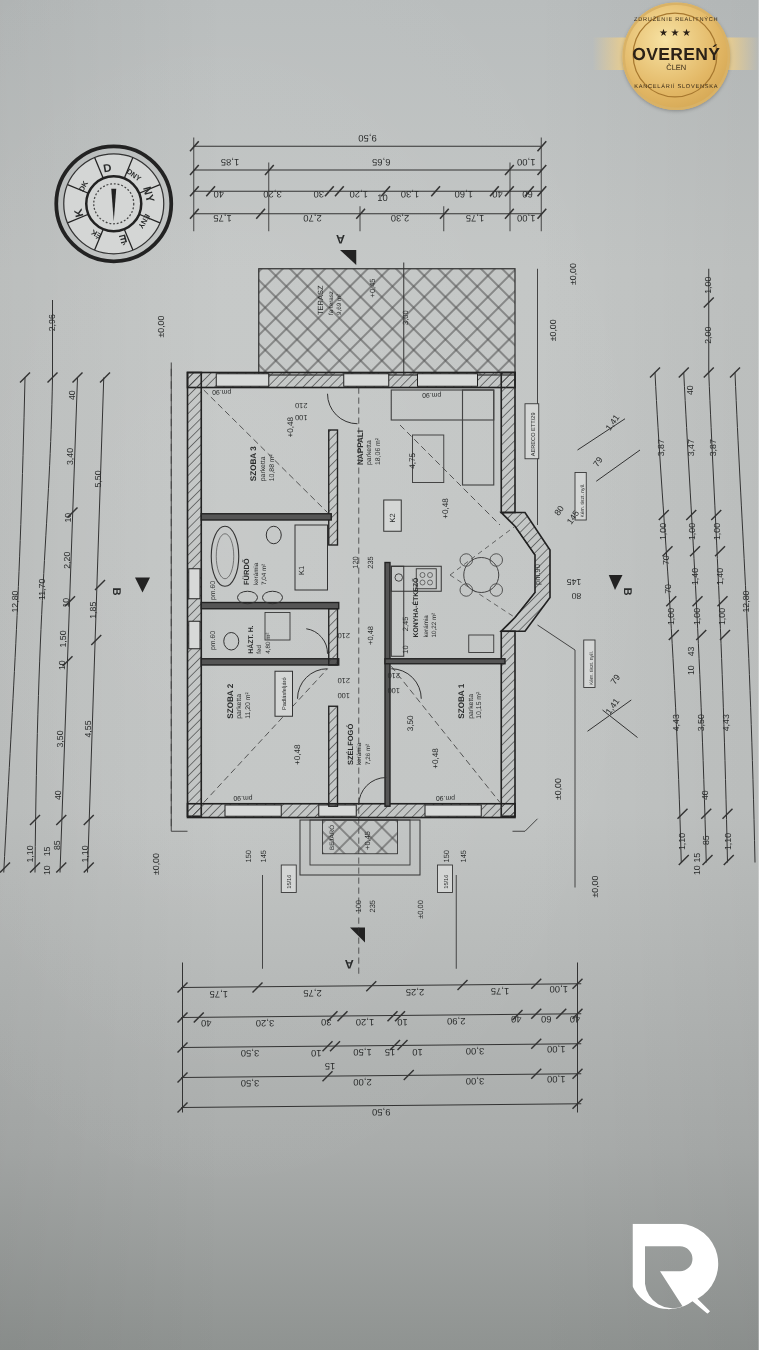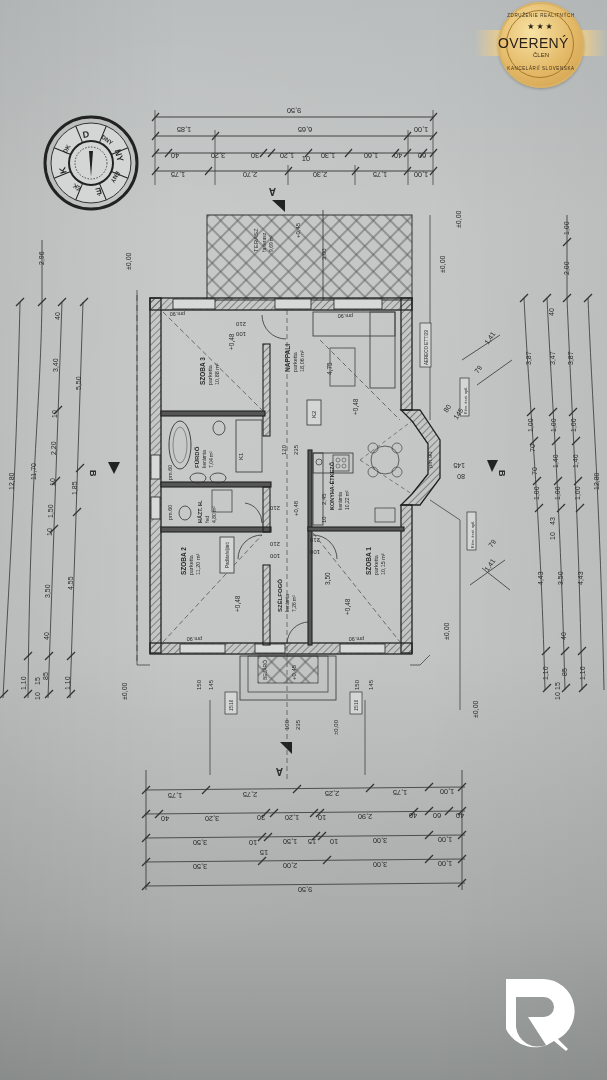--- a/index.html
+++ b/index.html
@@ -9,21 +9,21 @@
   .shade{position:absolute;left:0;top:0;width:607px;height:1080px;pointer-events:none;
     background:radial-gradient(ellipse at 30% 40%,rgba(255,255,255,0.08),rgba(0,0,0,0) 60%),
                linear-gradient(90deg,rgba(0,0,0,0.05),rgba(0,0,0,0) 30%,rgba(0,0,0,0) 70%,rgba(0,0,0,0.04));}
   svg text{font-family:"Liberation Sans",sans-serif;fill:#2a2c2c;}
   .badge{position:absolute;left:498px;top:2px;width:86px;height:86px;border-radius:50%;
     background:radial-gradient(circle at 40% 35%,#f7e2a3,#e2b765 55%,#c99a46 100%);
     box-shadow:0 0 0 2px #d9b266 inset,0 1px 3px rgba(0,0,0,0.25);}
   .ribbon{position:absolute;left:474px;top:30px;width:134px;height:26px;
     background:linear-gradient(90deg,rgba(235,205,140,0.0),#e9cd8e 20%,#e9cd8e 80%,rgba(235,205,140,0));}
   .badge .inner{position:absolute;left:8px;top:8px;width:66px;height:66px;border-radius:50%;border:1px solid #a7782f;}
-  .badge .title{position:absolute;left:0;width:65px;top:33px;text-align:right;font-weight:normal;font-size:14px;color:#2b2117;letter-spacing:0.3px;}
+  .badge .title{position:absolute;left:0;width:86px;top:33px;text-align:center;font-weight:bold;font-size:14px;color:#2b2117;letter-spacing:0.3px;}
   .badge .sub{position:absolute;left:0;width:86px;top:50px;text-align:center;font-size:6px;color:#3a2c19;}
   .badge .stars{position:absolute;left:0;width:86px;top:20px;text-align:center;font-size:8px;color:#2b2117;letter-spacing:2px;}
   .badge .arc{position:absolute;left:0;width:86px;text-align:center;font-size:4.5px;color:#3a2c19;letter-spacing:0.6px;}
   .logo{position:absolute;left:506px;top:979px;width:70px;height:72px;}
 </style>
 </head>
 <body>
 
 <div class="shade"></div>
 

